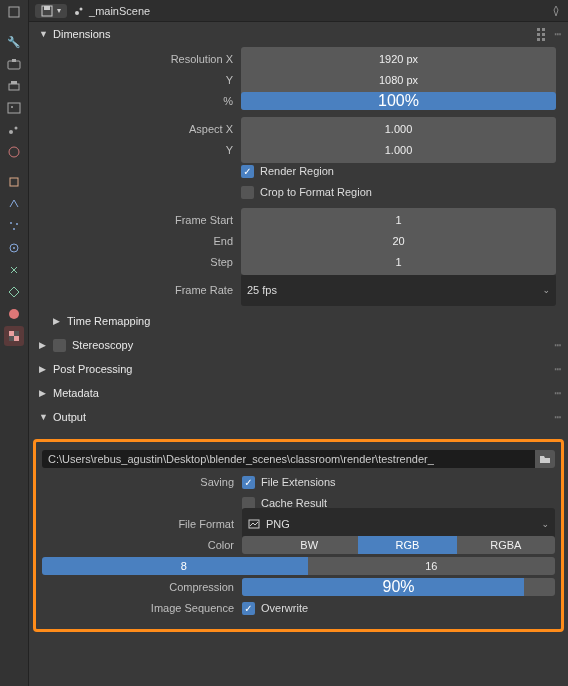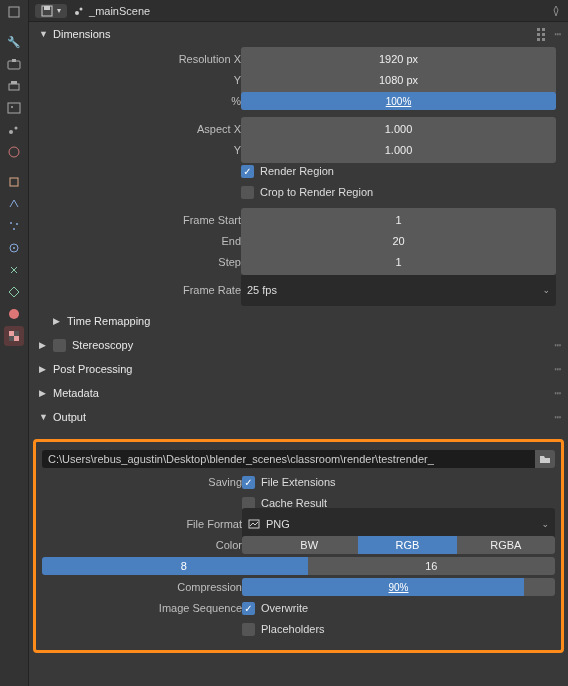--- a/index.html
+++ b/index.html
@@ -15,29 +15,29 @@
   .headerbar .scenename { flex: 1; color: #ddd; display: flex; align-items: center; gap: 4px; }
   .headerbar .pin { color: #888; }
   .panel { padding: 0 6px; }
   .panel-head { display: flex; align-items: center; height: 24px; padding-left: 4px; gap: 4px; color: #e8e8e8; }
   .panel-head .tri { font-size: 9px; width: 10px; color: #ccc; }
   .panel-head .chk { display:inline-flex; width:13px; height:13px; background:#555; border-radius:2px; margin-right:2px;}
   .panel-head .spacer { flex: 1; }
   .panel-head .gripicon { color: #777; letter-spacing: 1px; }
   .panel-body { padding: 2px 6px 8px 6px; }
   .row { display: flex; align-items: center; height: 20px; margin: 1px 0; }
-  .rowlabel { width: 200px; text-align: right; color: #bfbfbf; font-size: 11px; }
+  .rowlabel { width: 200px; text-align: right; padding-right: 8px; color: #bfbfbf; font-size: 11px; }
   .field { flex: 1; }
   .input-num { background: #595959; height: 25px; border-radius: 3px; display: flex; align-items: center; justify-content: center; color: #eee; font-size: 11px; position: relative; }
   .input-num.joined-top { border-radius: 3px 3px 0 0; }
   .input-num.joined-mid { border-radius: 0; }
   .input-num.joined-bot { border-radius: 0 0 3px 3px; }
   .slider { background: #595959; height: 18px; border-radius: 3px; position: relative; overflow: hidden; }
   .slider .fill { position: absolute; left: 0; top: 0; bottom: 0; background: #4a80c0; }
-  .slider .txt { position: absolute; inset: 0; display: flex; align-items: center; justify-content: center; color: #fff; font-size: 10px; text-decoration: underline; }
+  .slider .txt { position: absolute; inset: 0; display: flex; align-items: center; justify-content: center; color: #fff; font-size: 16px; }
   .select { background: #2a2a2a; height: 32px; border-radius: 3px; display: flex; align-items: center; padding: 0 6px; color: #ddd; gap: 6px; }
   .select .caret { margin-left: auto; font-size: 9px; color: #aaa; }
   .chkrow { display: flex; align-items: center; gap: 6px; height: 20px; }
   .chkbox { width: 13px; height: 13px; background: #555; border-radius: 2px; display: flex; align-items: center; justify-content: center; font-size: 10px; color: #fff; }
   .chkbox.checked { background: #4a80c0; }
   .chklabel { color: #ddd; font-size: 11px; }
   .btngroup { display: flex; gap: 0; flex: 1; }
   .btn { flex: 1; background: #595959; height: 18px; display: flex; align-items: center; justify-content: center; color: #eee; font-size: 11px; }
   .btn.first { border-radius: 3px 0 0 3px; padding-left: 18px; }
   .btn.last { border-radius: 0 3px 3px 0; }
@@ -217,21 +217,21 @@
           <div class="rowlabel"></div>
           <div class="field chkrow">
             <div class="chkbox checked">✓</div>
             <div class="chklabel">Render Region</div>
           </div>
         </div>
         <div class="row">
           <div class="rowlabel"></div>
           <div class="field chkrow">
             <div class="chkbox"></div>
-            <div class="chklabel">Crop to Render Region</div>
+            <div class="chklabel">Crop to Format Region</div>
           </div>
         </div>
         <div style="height:6px"></div>
         <div class="row">
           <div class="rowlabel">Frame Start</div>
           <div class="field">
               <div class="input-num joined-top">1</div>
             </div>
         </div>
         <div class="row">
@@ -361,23 +361,16 @@
         </div>
       </div>
 
       <div class="row">
         <div class="rowlabel">Image Sequence</div>
         <div class="field chkrow">
           <div class="chkbox checked">✓</div>
           <div class="chklabel">Overwrite</div>
         </div>
       </div>
-      <div class="row">
-        <div class="rowlabel"></div>
-        <div class="field chkrow">
-          <div class="chkbox"></div>
-          <div class="chklabel">Placeholders</div>
-        </div>
-      </div>
     </div>
 
   </div>
 </div>
 
 </body></html>

